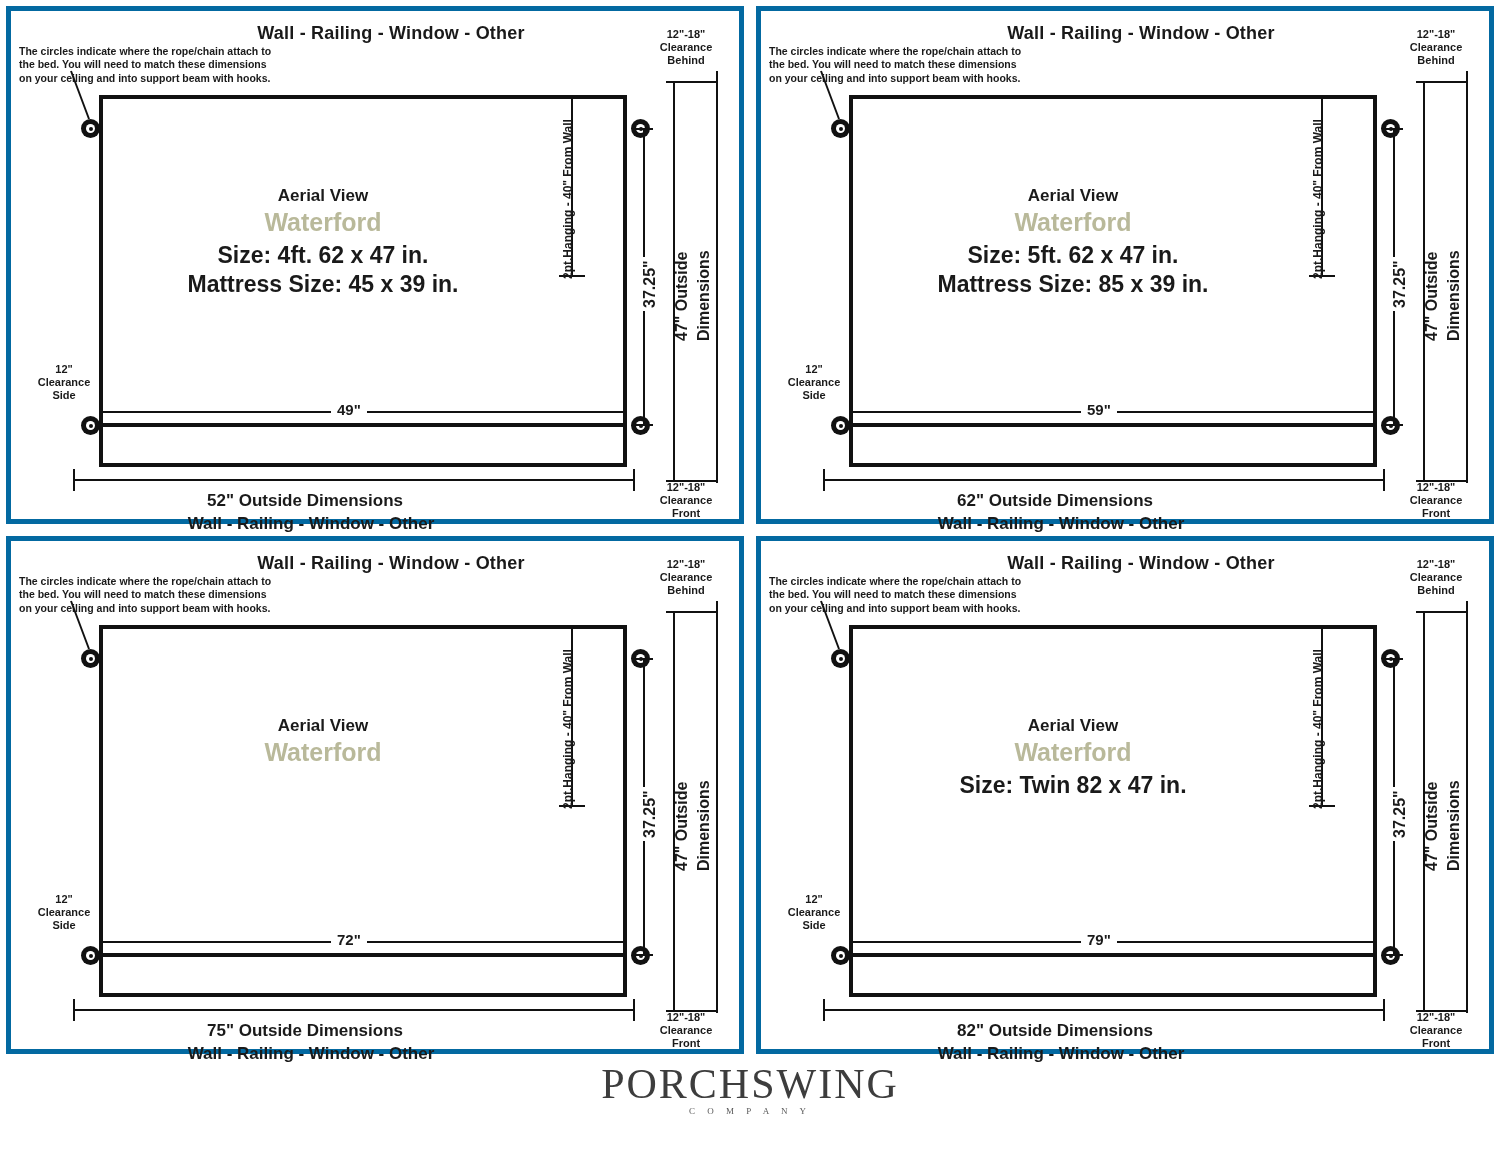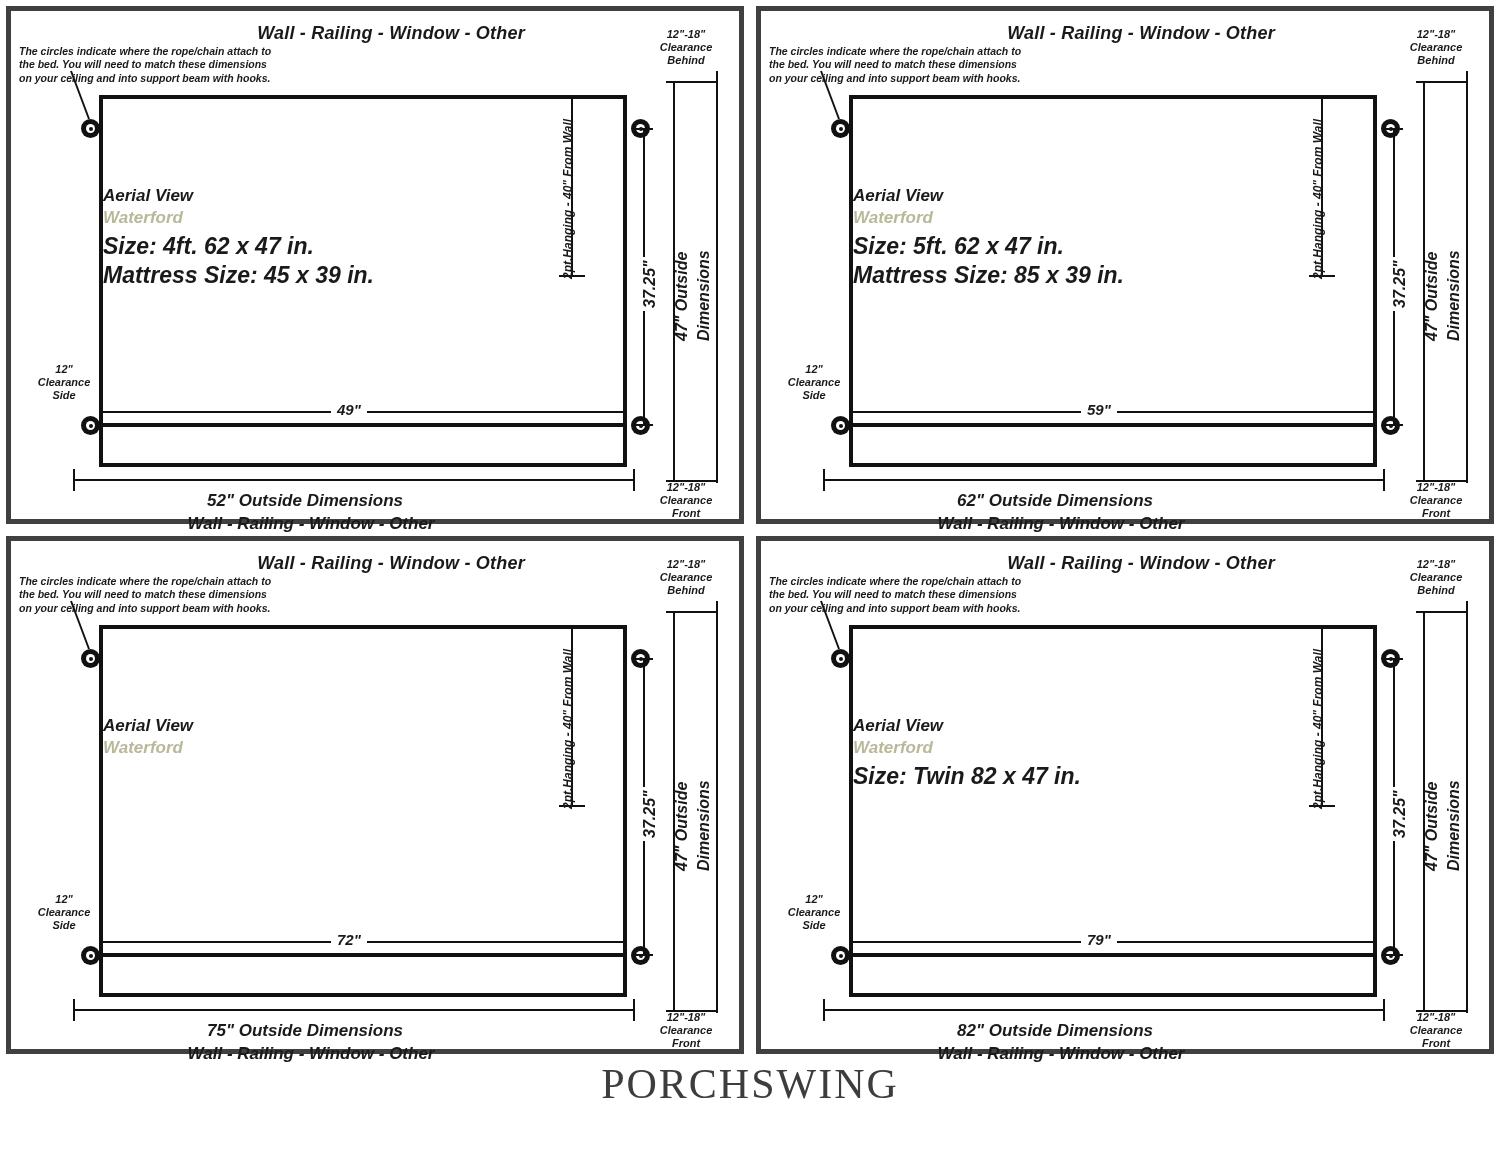--- a/index.html
+++ b/index.html
@@ -24,24 +24,23 @@
   }
   .panel {
     position: relative;
     box-sizing: border-box;
     padding: 6px;
   }
   .panel-inner {
     position: relative;
     width: 100%;
     height: 100%;
-    border: 5px solid #404040;
+    border: 5px solid #0369a1;
     box-sizing: border-box;
     background: #fff;
-    font-style: italic;
   }
   
   .top-heading {
     position: absolute;
     top: 12px;
     left: 0;
     width: 740px;
     text-align: center;
     font-size: 18px;
     font-weight: bold;
@@ -100,29 +99,30 @@
     top: 7.5px;
     width: 4px;
     height: 4px;
     border-radius: 50%;
     background: #111;
     z-index: 2;
   }
   
   .center-block {
     position: absolute;
+    text-align: center;
     width: 440px;
   }
   .center-block .aerial {
     font-size: 17px;
     font-weight: bold;
     margin-bottom: 2px;
   }
   .center-block .brand {
-    font-size: 17px;
+    font-size: 25px;
     font-weight: bold;
     color: #b9b99a;
     margin-bottom: 4px;
   }
   .center-block .size {
     font-size: 23px;
     font-weight: bold;
     line-height: 1.25;
   }
   .center-block .mattress {
@@ -512,13 +512,14 @@
       <div class="bottom-dim-label" style="left:-70px; top:480px;">82" Outside Dimensions</div>
 
       <div class="bottom-heading" style="top:503px; left:-70px;">Wall - Railing - Window - Other</div>
     </div>
   </div>
 
 </div>
 
 <div class="footer">
   <div class="main">PORCHSWING</div>
+  <div class="sub">C O M P A N Y</div>
 </div>
 
 </body></html>

